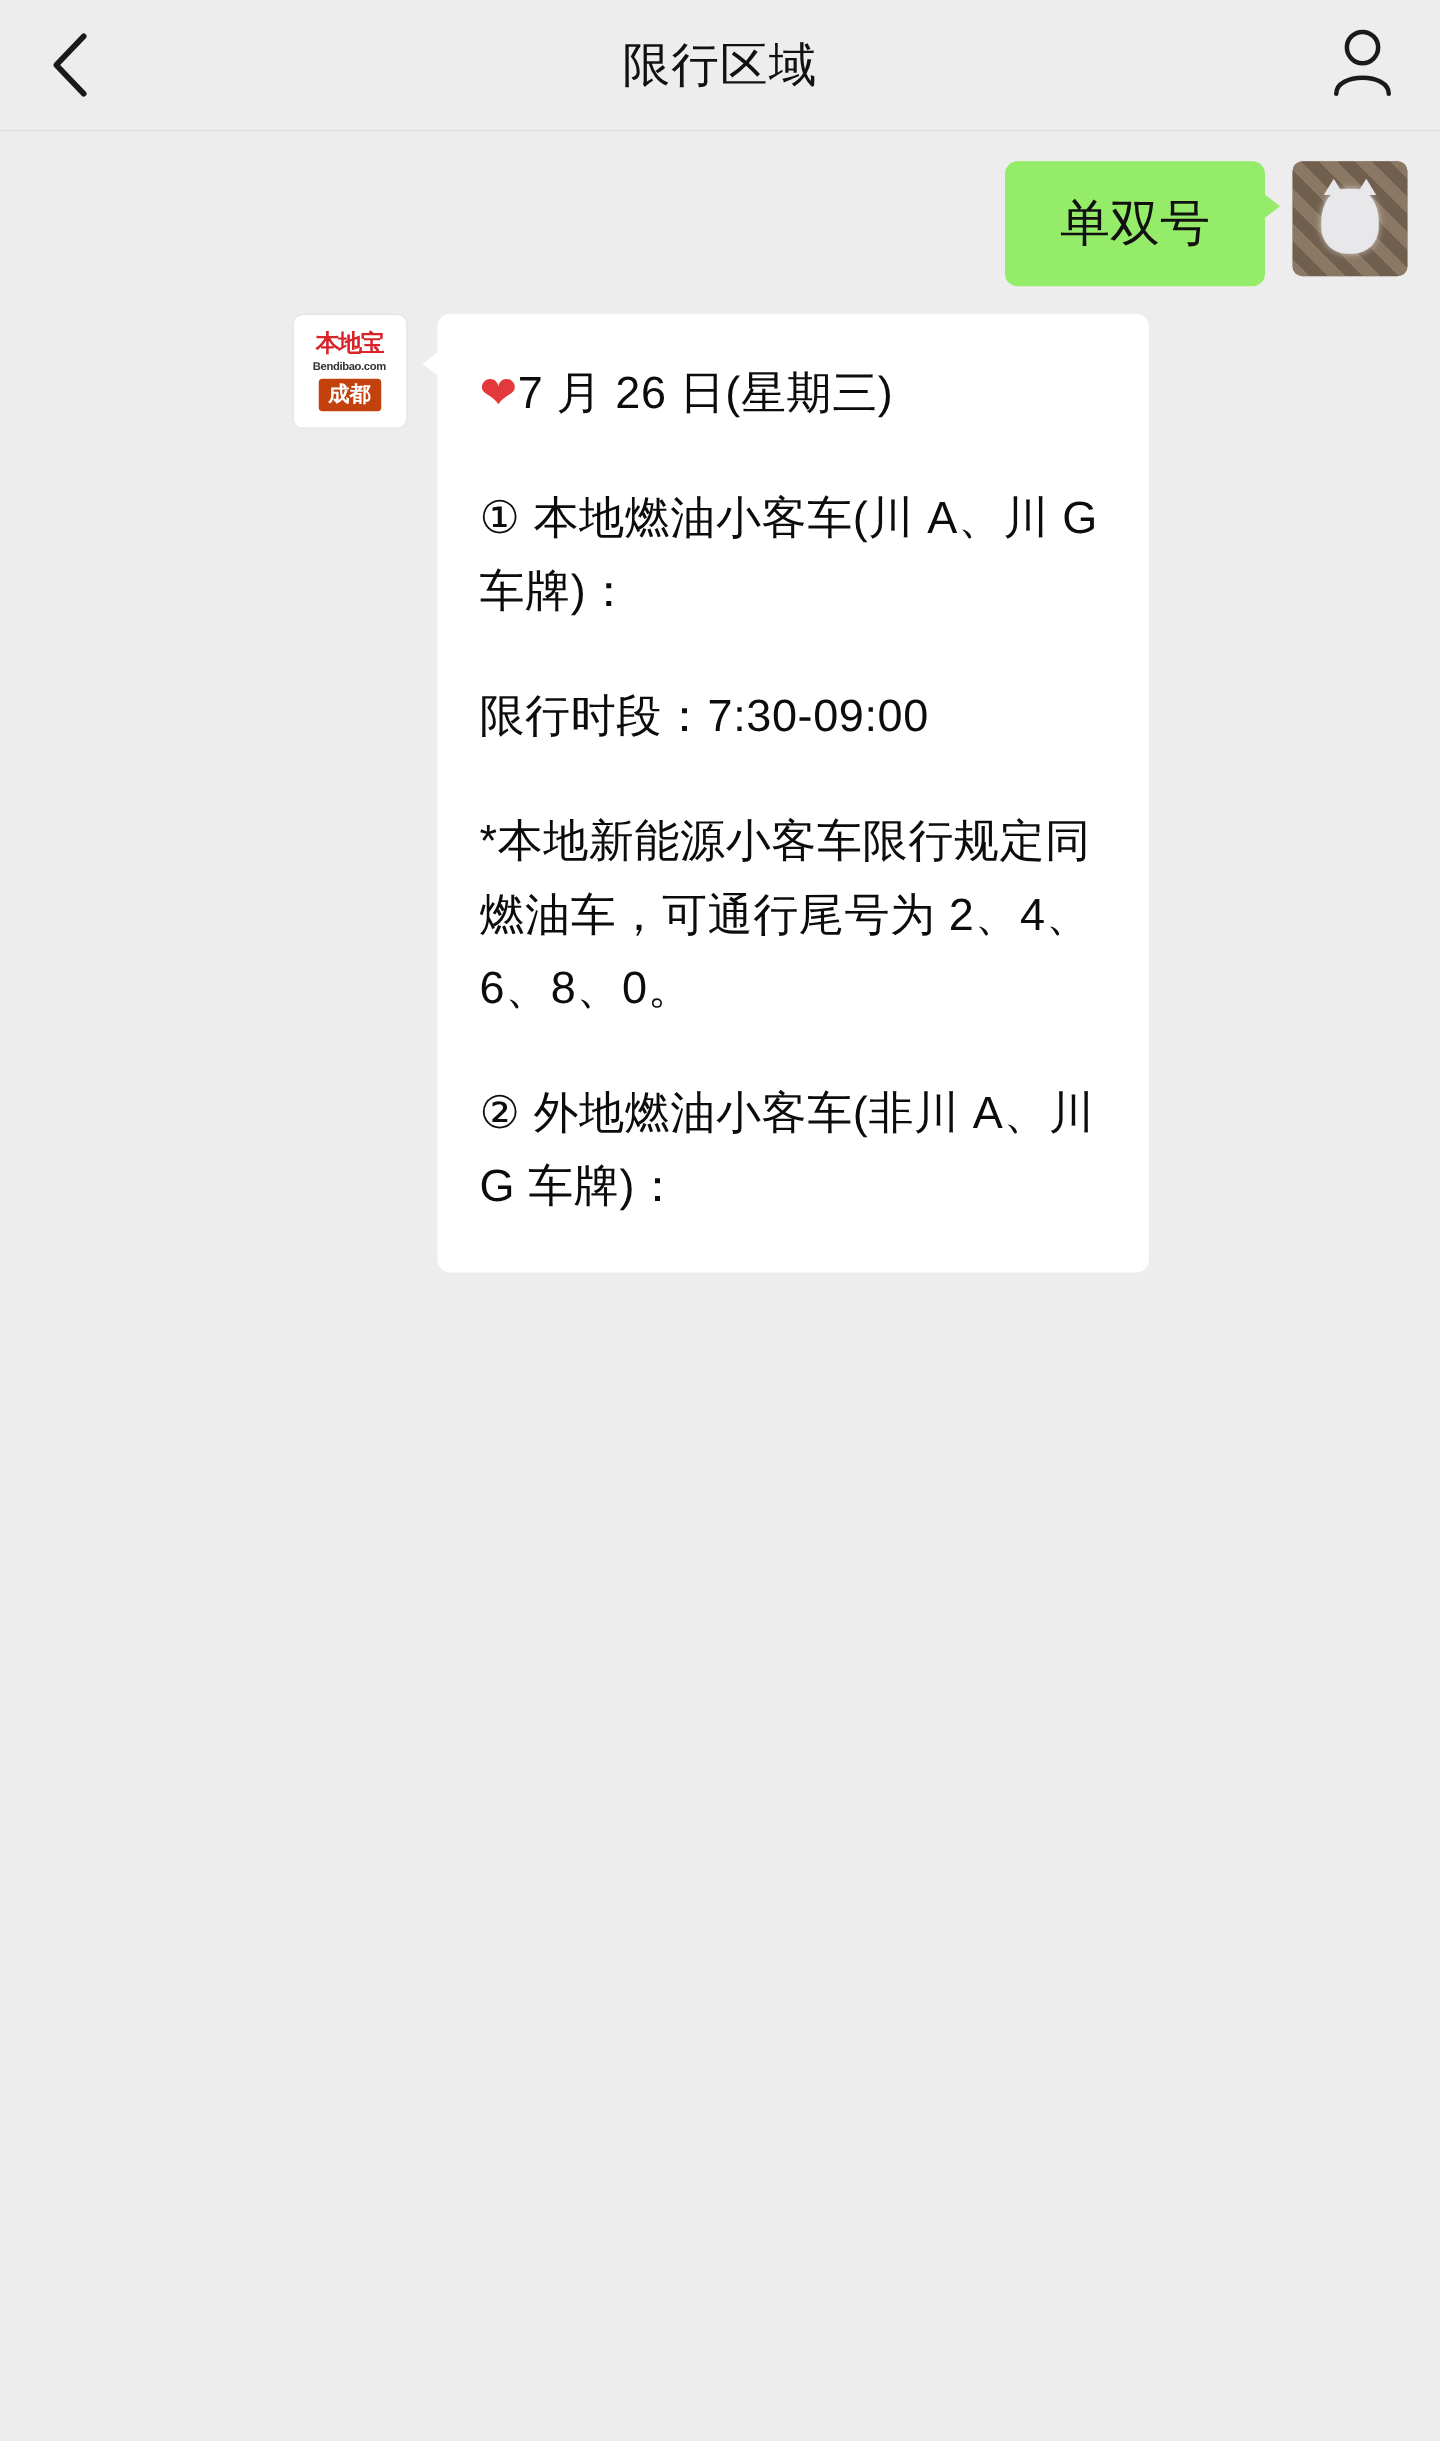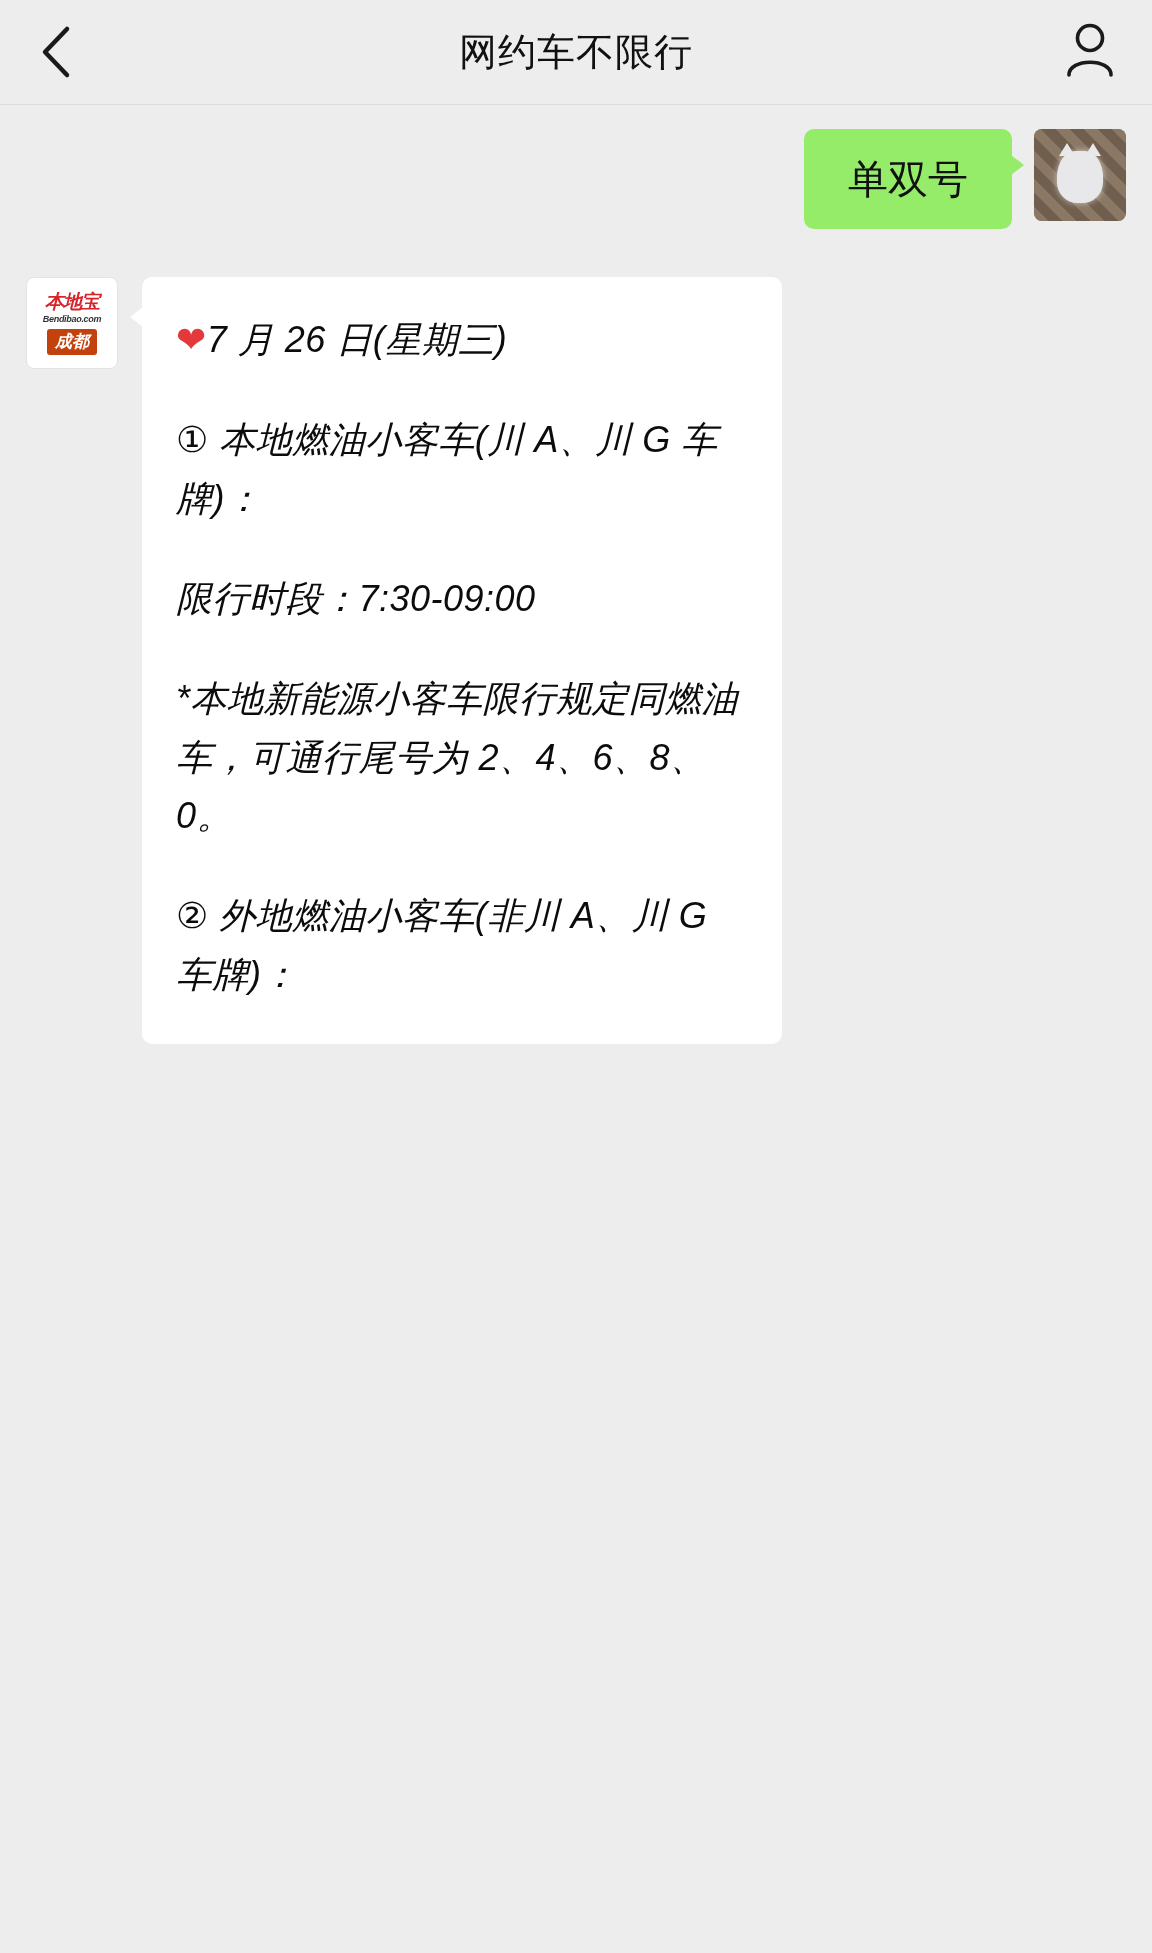--- a/index.html
+++ b/index.html
@@ -71,23 +71,22 @@
     display: flex;
     align-items: flex-start;
     padding: 0 26px;
     box-sizing: border-box;
   }
   .row.out {
     justify-content: flex-end;
     margin-top: 24px;
   }
   .row.in {
-    justify-content: flex-start;
-    margin-top: 48px;
-    font-style: italic;
+    justify-content: center;
+    margin-top: 22px;
   }
 
   .avatar {
     width: 92px;
     height: 92px;
     border-radius: 8px;
     flex: 0 0 auto;
     overflow: hidden;
     background: #ffffff;
   }
@@ -183,21 +182,21 @@
     right: -12px;
     top: 26px;
     width: 0; height: 0;
     border-top: 10px solid transparent;
     border-bottom: 10px solid transparent;
     border-left: 13px solid #95ec69;
   }
   .bubble.in {
     background: #ffffff;
     padding: 34px 34px 40px;
-    width: 640px;
+    width: 569px;
     max-width: 640px;
     font-size: 36px;
     color: #0c0c0c;
     line-height: 1.62;
     letter-spacing: 0.5px;
   }
   .bubble.in:after {
     content: "";
     position: absolute;
     left: -12px;
@@ -223,21 +222,21 @@
 
 <div class="header">
   <div class="back-btn">
     <span>
       <svg width="34" height="56" viewBox="0 0 34 56" aria-hidden="true">
         <polyline points="28,5 6,28 28,51" fill="none" stroke="#1a1a1a" stroke-width="4.5" stroke-linecap="round" stroke-linejoin="round"></polyline>
       </svg>
     </span>
   </div>
 
-  <div class="header-title">网约车不限行</div>
+  <div class="header-title">限行区域</div>
 
   <div class="contact-btn">
     <span>
       <svg width="52" height="58" viewBox="0 0 52 58" aria-hidden="true">
         <circle cx="26" cy="17" r="12.5" fill="none" stroke="#1a1a1a" stroke-width="3.6"></circle>
         <path d="M5 54 C5 37 47 37 47 54" fill="none" stroke="#1a1a1a" stroke-width="3.6" stroke-linecap="round"></path>
       </svg>
     </span>
   </div>
 </div>

